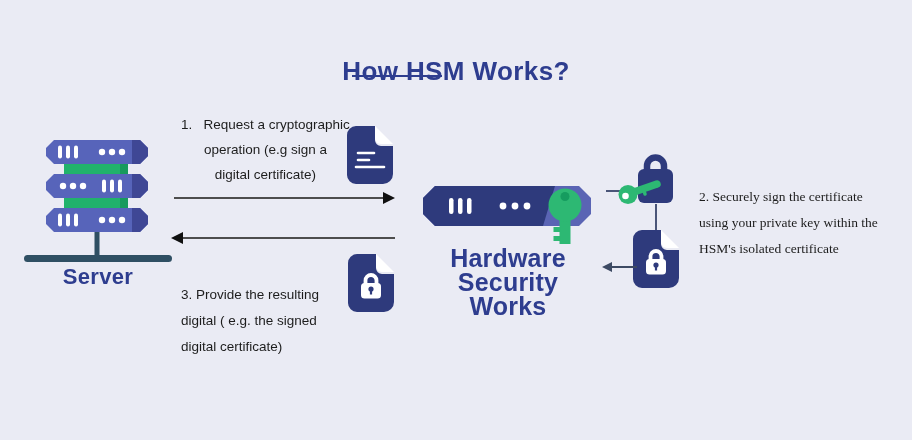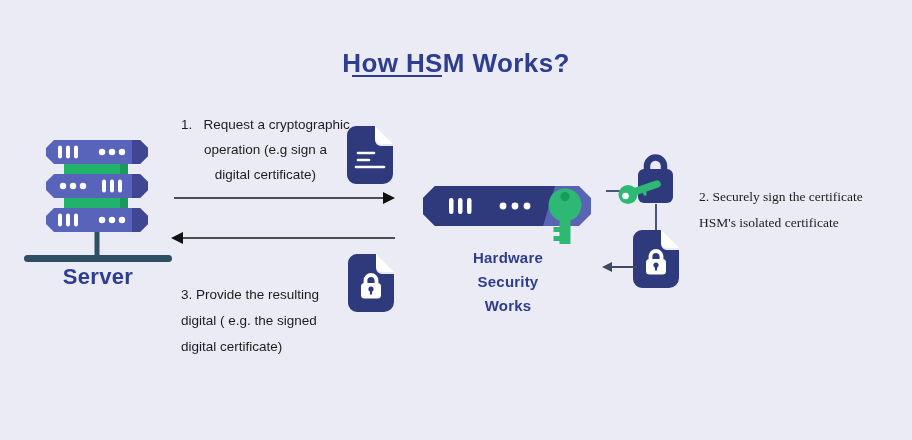--- a/index.html
+++ b/index.html
@@ -3,21 +3,21 @@
 <meta charset="utf-8">
 <style>
   html,body{margin:0;padding:0;}
   .canvas{
     position:relative;width:912px;height:440px;
     background:#eaebf4;overflow:hidden;
     font-family:"Liberation Sans",sans-serif;
   }
   
   .title-wrap{position:absolute;left:0;top:40px;width:912px;text-align:center;}
-  .title{margin:8px;font-size:26px;font-weight:bold;color:#2e3d8f;letter-spacing:.4px;}
+  .title{margin:16px;font-size:26px;font-weight:bold;color:#2e3d8f;letter-spacing:.4px;}
   .title-underline{position:absolute;left:352px;top:75px;width:90px;height:2px;background:#2e3d8f;}
   
   .server-svg{position:absolute;left:24px;top:140px;}
   .server-label{position:absolute;left:24px;top:264px;width:148px;text-align:center;
     font-size:22px;font-weight:bold;color:#2e3d8f;letter-spacing:.3px;}
   
   .step{position:absolute;color:#1d1d1d;font-size:13.5px;}
   .step div{white-space:pre;}
   .step1{left:181px;top:112px;line-height:25px;text-align:center;}
   .step3{left:181px;top:256px;line-height:26px;margin-top:26px;}
@@ -36,21 +36,21 @@
   .arrow3-shaft{left:611px;top:266px;width:26px;height:1.8px;background:#3d4a63;}
   .arrow3-head{position:absolute;left:602px;top:262px;width:0;height:0;
     border-top:5px solid transparent;border-bottom:5px solid transparent;border-right:10px solid #3d4a63;}
   
   .doc1{position:absolute;left:347px;top:126px;}
   .doc2{position:absolute;left:348px;top:254px;}
   .doc3{position:absolute;left:632px;top:230px;}
   .hsm-svg{position:absolute;left:423px;top:186px;}
   .lockkey{position:absolute;left:616px;top:152px;}
   .hsm-label{position:absolute;left:428px;top:246px;width:160px;text-align:center;
-    font-size:15px;font-weight:bold;color:#2e3d8f;line-height:24px;letter-spacing:.2px;}
+    font-size:25px;font-weight:bold;color:#2e3d8f;line-height:24px;letter-spacing:.2px;}
 </style>
 </head>
 <body>
 
 <div class="canvas">
 
   <div class="title-wrap">
     <h1 class="title">How HSM Works?</h1>
   </div>
   <div class="title-underline"></div>
@@ -182,16 +182,17 @@
     <rect x="13" y="29" width="20" height="15.5" rx="3.5" fill="#ffffff"></rect>
     <circle cx="23" cy="35" r="2.6" fill="#2e3a7c"></circle>
     <rect x="21.9" y="35.5" width="2.2" height="5" fill="#2e3a7c"></rect>
   </svg>
 
   <div class="shaft arrow3-shaft"></div>
   <div class="arrow3-head"></div>
 
   <div class="step step2">
     <div>2. Securely sign the certificate</div>
+    <div>using your private key within the</div>
     <div>HSM's isolated certificate</div>
   </div>
 
 </div>
 
 </body></html>

